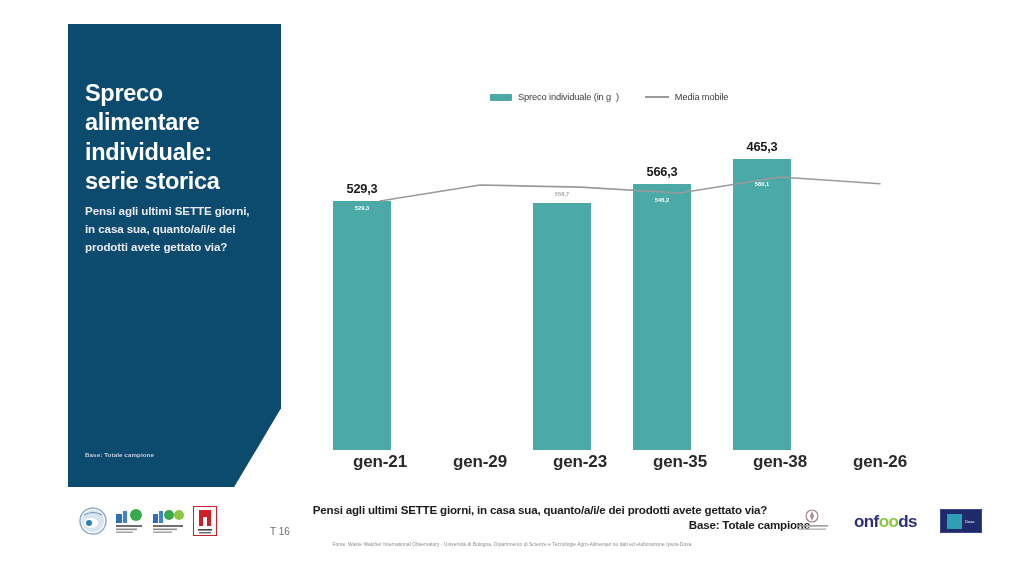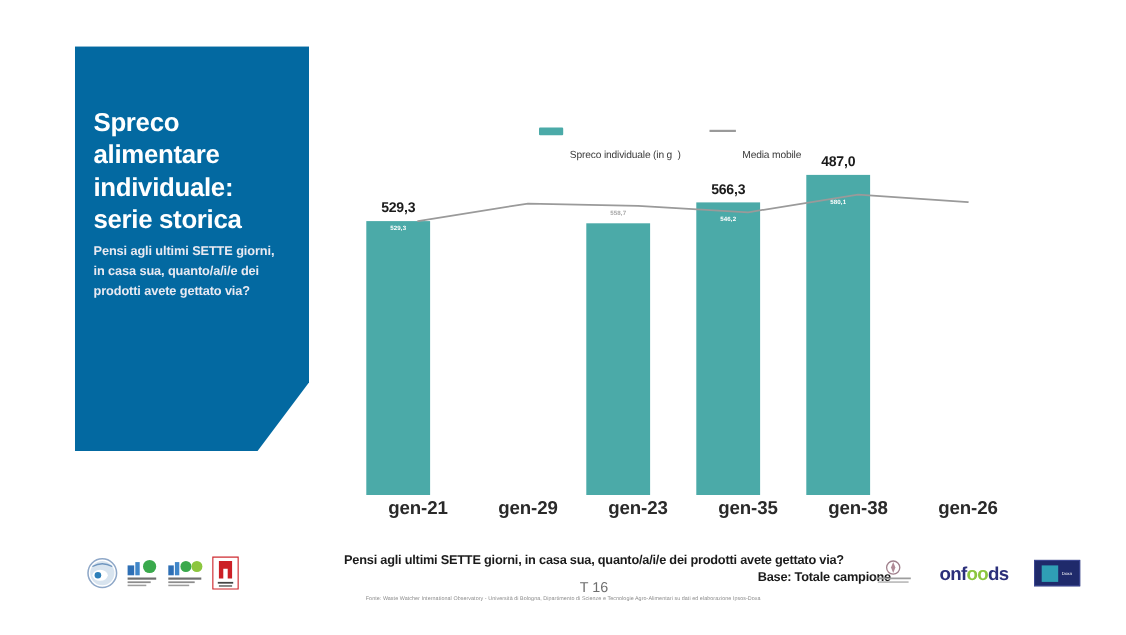--- a/index.html
+++ b/index.html
@@ -11,23 +11,23 @@
   }
   #slide {
     position: relative;
     width: 1024px; height: 577px;
     background: #ffffff;
   }
 
   
   #navy-panel {
     position: absolute;
-    left: 68px; top: 42px;
-    width: 213px; height: 368px;
-    background: #0369a1;
+    left: 68px; top: 24px;
+    width: 213px; height: 463px;
+    background: #0c4a6e;
     clip-path: polygon(0 0, 100% 0, 100% 83%, 78% 100%, 0 100%);
     padding: 0;
   }
   #panel-title {
     position: absolute;
     left: 17px; top: 55px;
     width: 180px;
     color: #ffffff;
     font-size: 23.5px;
     font-weight: bold;
@@ -69,21 +69,20 @@
   }
   .legend-swatch-line {
     width: 24px; height: 0;
     border-top: 2px solid #9a9a9a;
   }
   .legend-label {
     font-size: 9.3px;
     color: #3c3c3c;
     letter-spacing: -0.15px;
     white-space: pre;
-    margin-top: 44px;
   }
 
   
   #chart {
     position: absolute;
     left: 330px; top: 130px;
     width: 600px; height: 320px;
   }
   #plot {
     position: absolute;
@@ -167,22 +166,21 @@
     text-align: right;
     font-size: 11.6px;
     font-weight: bold;
     color: #1b1b1b;
     letter-spacing: -0.2px;
   }
   #slide-marker {
     position: absolute;
     left: 270px; top: 526px;
     width: 540px;
-    text-align: center;
-    font-size: 13px;
+    font-size: 10px;
     color: #6e6e6e;
   }
   #footer-source {
     position: absolute;
     left: 0; top: 542px;
     width: 1024px;
     text-align: center;
     font-size: 4.9px;
     color: #8d8d8d;
     letter-spacing: 0.05px;
@@ -266,21 +264,21 @@
         <div class="ma-inline-label off-bar" style="top: 61.0824px;">558,7</div>
       </div>
 
       <div class="bar-group" style="left:300px;">
         <div class="bar-value" style="top: 33.5059px;">566,3</div>
         <div class="bar" style="height: 266.494px; background: rgb(75, 170, 168);"></div>
         <div class="ma-inline-label on-bar" style="top: 66.9647px;">546,2</div>
       </div>
 
       <div class="bar-group" style="left:400px;">
-        <div class="bar-value" style="top: 9.22353px;">487,0</div>
+        <div class="bar-value" style="top: 9.22353px;">465,3</div>
         <div class="bar" style="height: 290.776px; background: rgb(75, 170, 168);"></div>
         <div class="ma-inline-label on-bar" style="top: 51.0118px;">580,1</div>
       </div>
 
 
       <svg id="ma-svg" viewBox="0 0 600 320" preserveAspectRatio="none">
         <polyline id="ma-path" fill="none" stroke="#9a9a9a" stroke-width="1.6" stroke-linejoin="round" stroke-linecap="round" points="50,70.91764705882355 150,55.01176470588234 250,57.08235294117645 350,62.964705882352916 450,47.01176470588234 550,53.69411764705882"></polyline>
       </svg>
     </div>
   </div>

